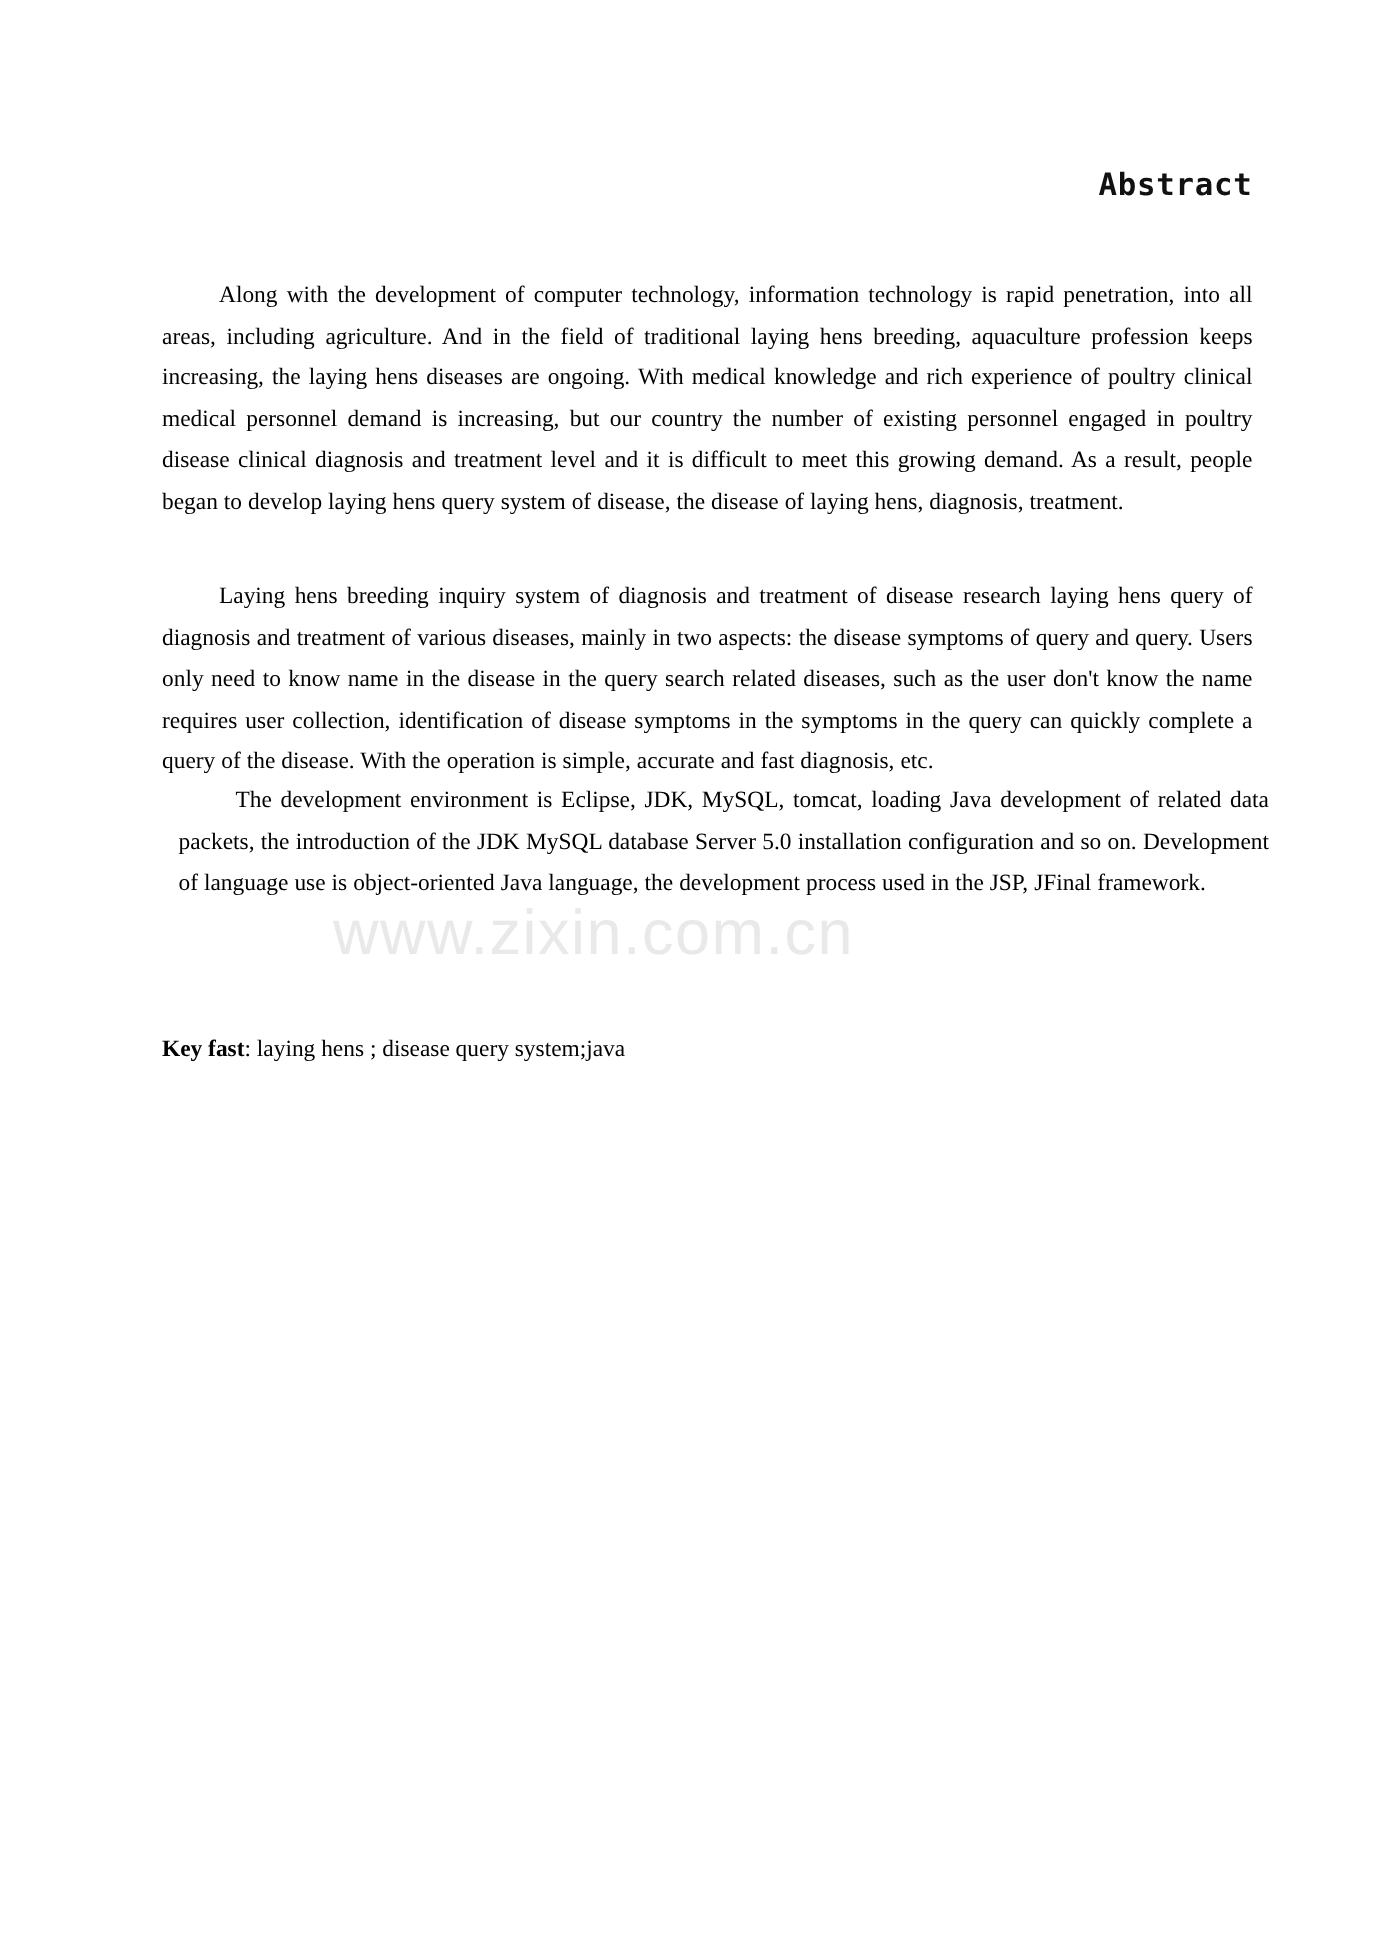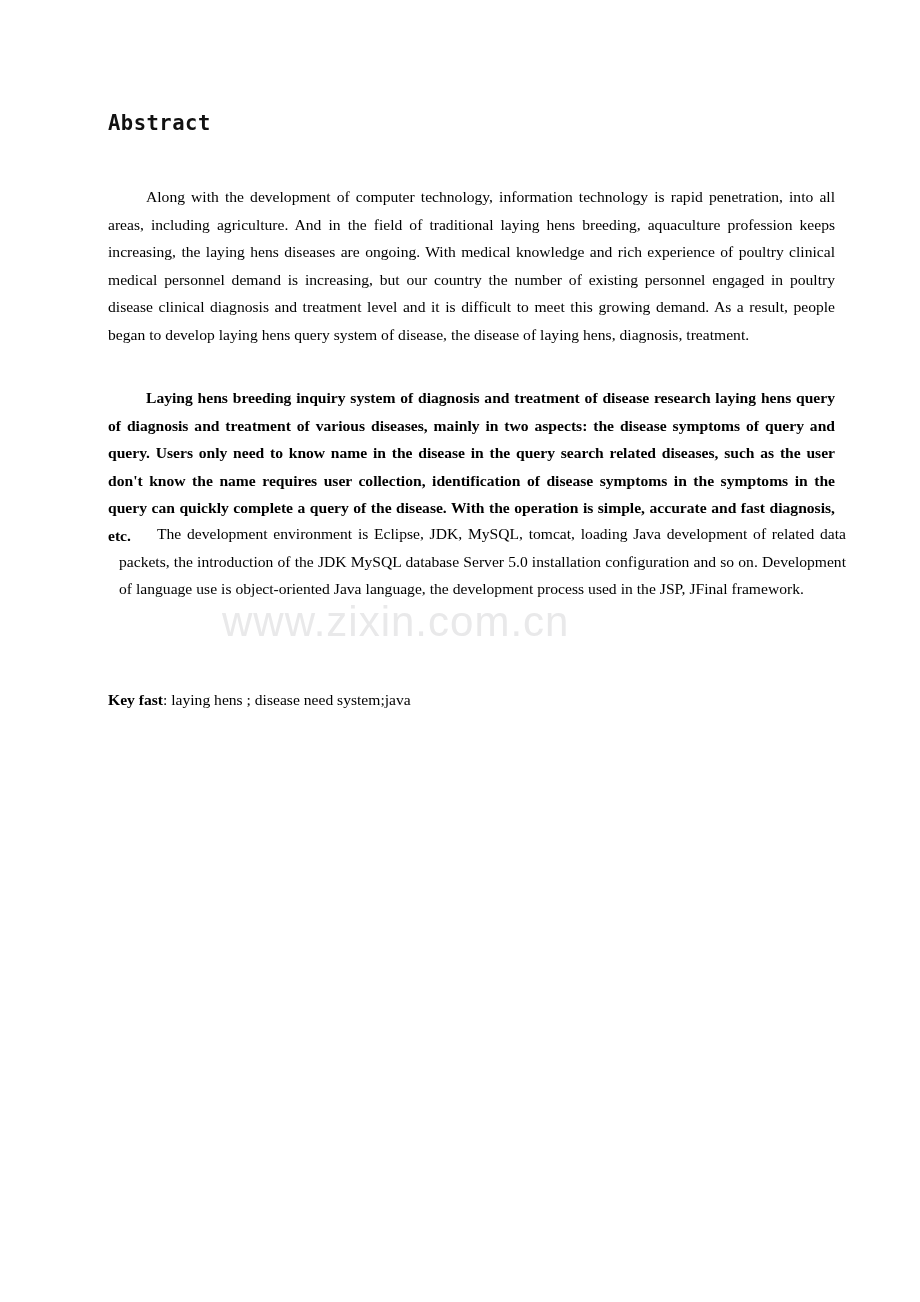--- a/index.html
+++ b/index.html
@@ -47,21 +47,21 @@
     position: absolute;
     left: 108px;
     top: 0;
     width: 727px;
     z-index: 3;
   }
 
   #doc-title {
     margin: 0;
     padding: 0;
-    text-align: left;
+    text-align: right;
     font-family: "DejaVu Sans Mono", "Liberation Mono", monospace;
     font-weight: 700;
     font-size: 20.5px;
     line-height: 26px;
     letter-spacing: 0.5px;
     color: #111111;
     position: absolute;
     left: 0;
     top: 110px;
     width: 727px;
@@ -77,21 +77,21 @@
     text-justify: inter-word;
     text-indent: 38px;
     font-size: 15.6px;
     line-height: 27.6px;
     color: #000000;
     word-spacing: 0.1px;
   }
   .para:last-of-type { text-align: justify; }
 
   #para-1 { top: 163px; margin-top: 20px; }
-  #para-2 { top: 384px; font-weight: bold; }
+  #para-2 { top: 384px; }
   #para-3 { top: 520px; margin-left: 11px; }
 
   #keywords {
     position: absolute;
     left: 0;
     top: 686px;
     width: 727px;
     margin: 0;
     padding: 0;
     text-indent: 0;
@@ -115,17 +115,17 @@
 
     <h1 id="doc-title">Abstract</h1>
 
     <p class="para" id="para-1">Along with the development of computer technology, information technology is rapid penetration, into all areas, including agriculture. And in the field of traditional laying hens breeding, aquaculture profession keeps increasing, the laying hens diseases are ongoing. With medical knowledge and rich experience of poultry clinical medical personnel demand is increasing, but our country the number of existing personnel engaged in poultry disease clinical diagnosis and treatment level and it is difficult to meet this growing demand. As a result, people began to develop laying hens query system of disease, the disease of laying hens, diagnosis, treatment.</p>
 
     <p class="para" id="para-2">Laying hens breeding inquiry system of diagnosis and treatment of disease research laying hens query of diagnosis and treatment of various diseases, mainly in two aspects: the disease symptoms of query and query. Users only need to know name in the disease in the query search related diseases, such as the user don't know the name requires user collection, identification of disease symptoms in the symptoms in the query can quickly complete a query of the disease. With the operation is simple, accurate and fast diagnosis, etc.</p>
 
     <p class="para" id="para-3">The development environment is Eclipse, JDK, MySQL, tomcat, loading Java development of related data packets, the introduction of the JDK MySQL database Server 5.0 installation configuration and so on. Development of language use is object-oriented Java language, the development process used in the JSP, JFinal framework.</p>
 
     <p id="keywords">
-      <span class="kw-label">Key fast</span><span class="kw-value">: laying hens ; disease need system;java</span>
+      <span class="kw-label">Key fast</span><span class="kw-value">: laying hens ; disease query system;java</span>
     </p>
 
   </div>
 </div>
 
 </body></html>

